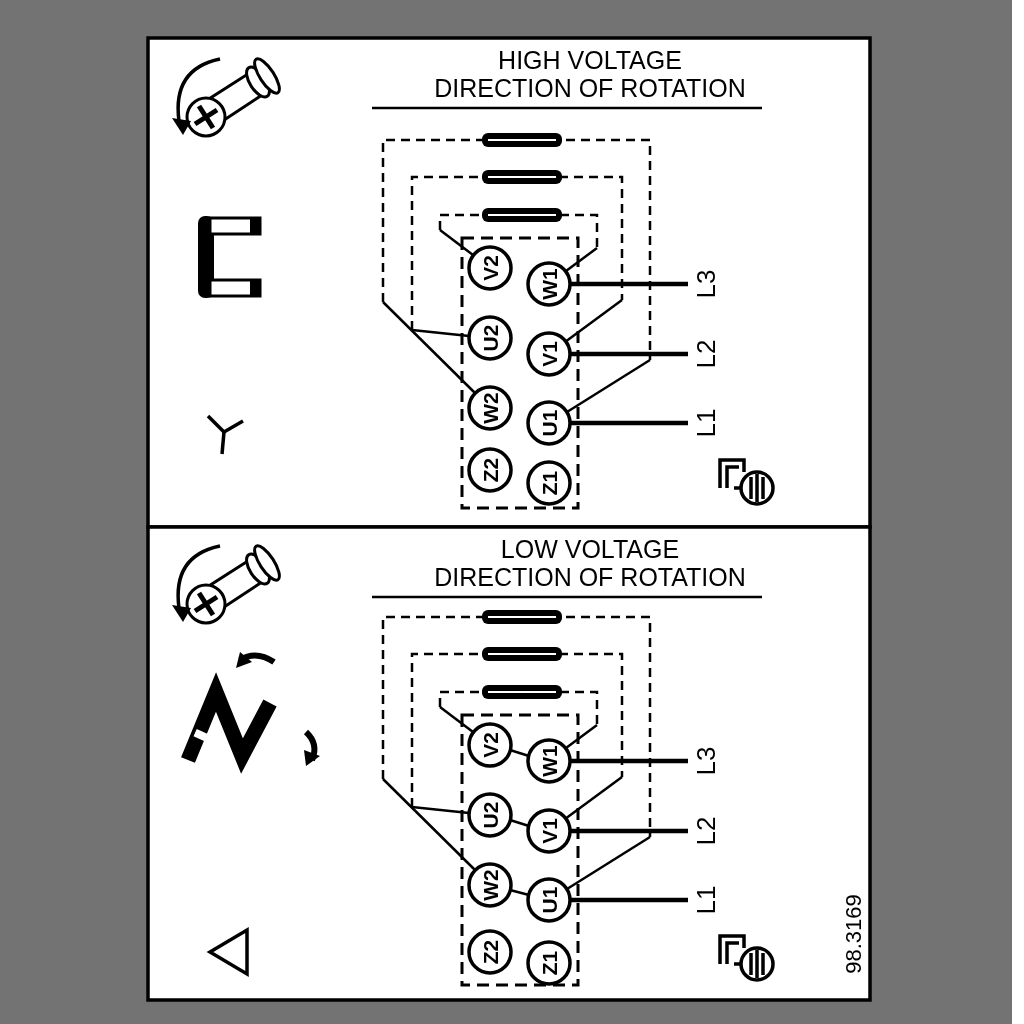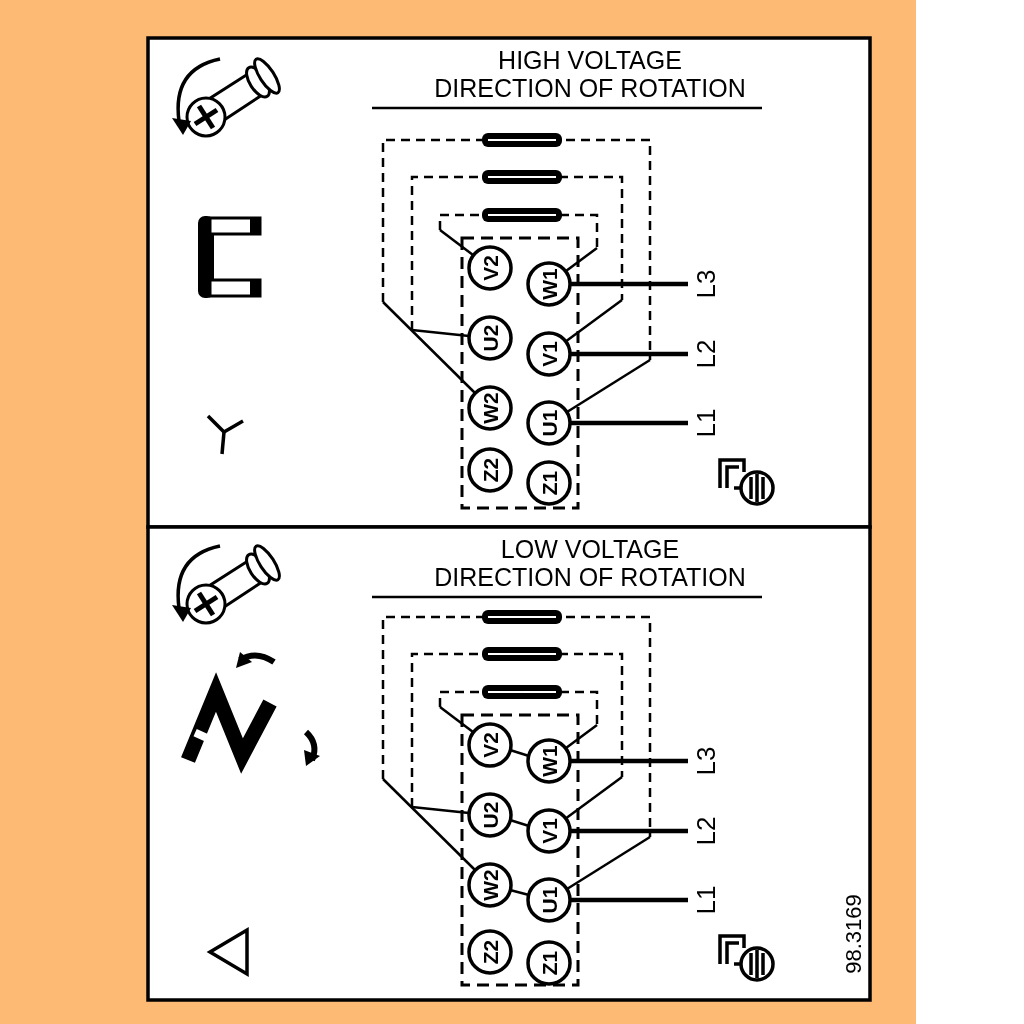--- a/index.html
+++ b/index.html
@@ -1,16 +1,16 @@
 <!DOCTYPE html>
 <html><head>
 <meta charset="utf-8">
 <style>
   html,body{margin:0;padding:0;background:#fff;}
-  #stage{width:916px;height:1024px;position:relative;background:#fdba74;font-family:"Liberation Sans",sans-serif;}
+  #stage{width:1012px;height:1024px;position:relative;background:#737373;font-family:"Liberation Sans",sans-serif;}
   .border{fill:#fff;stroke:#000;stroke-width:3.5;}
   .title{font-family:"Liberation Sans",sans-serif;font-size:25px;fill:#000;text-anchor:middle;}
   .underline{stroke:#000;stroke-width:2.5;}
   .dashwire{fill:none;stroke:#000;stroke-width:2.5;stroke-dasharray:9 6;}
   .wire{fill:none;stroke:#000;stroke-width:2.5;}
   .dashbox{fill:none;stroke:#000;stroke-width:3;stroke-dasharray:12 7;}
   .supply{stroke:#000;stroke-width:4.5;}
   .term{fill:#fff;stroke:#000;stroke-width:3.5;}
   .tlabel{font-family:"Liberation Sans",sans-serif;font-weight:700;font-size:21px;fill:#000;text-anchor:middle;dominant-baseline:central;}
   .llabel{font-family:"Liberation Sans",sans-serif;font-size:26px;fill:#000;text-anchor:middle;dominant-baseline:central;}

